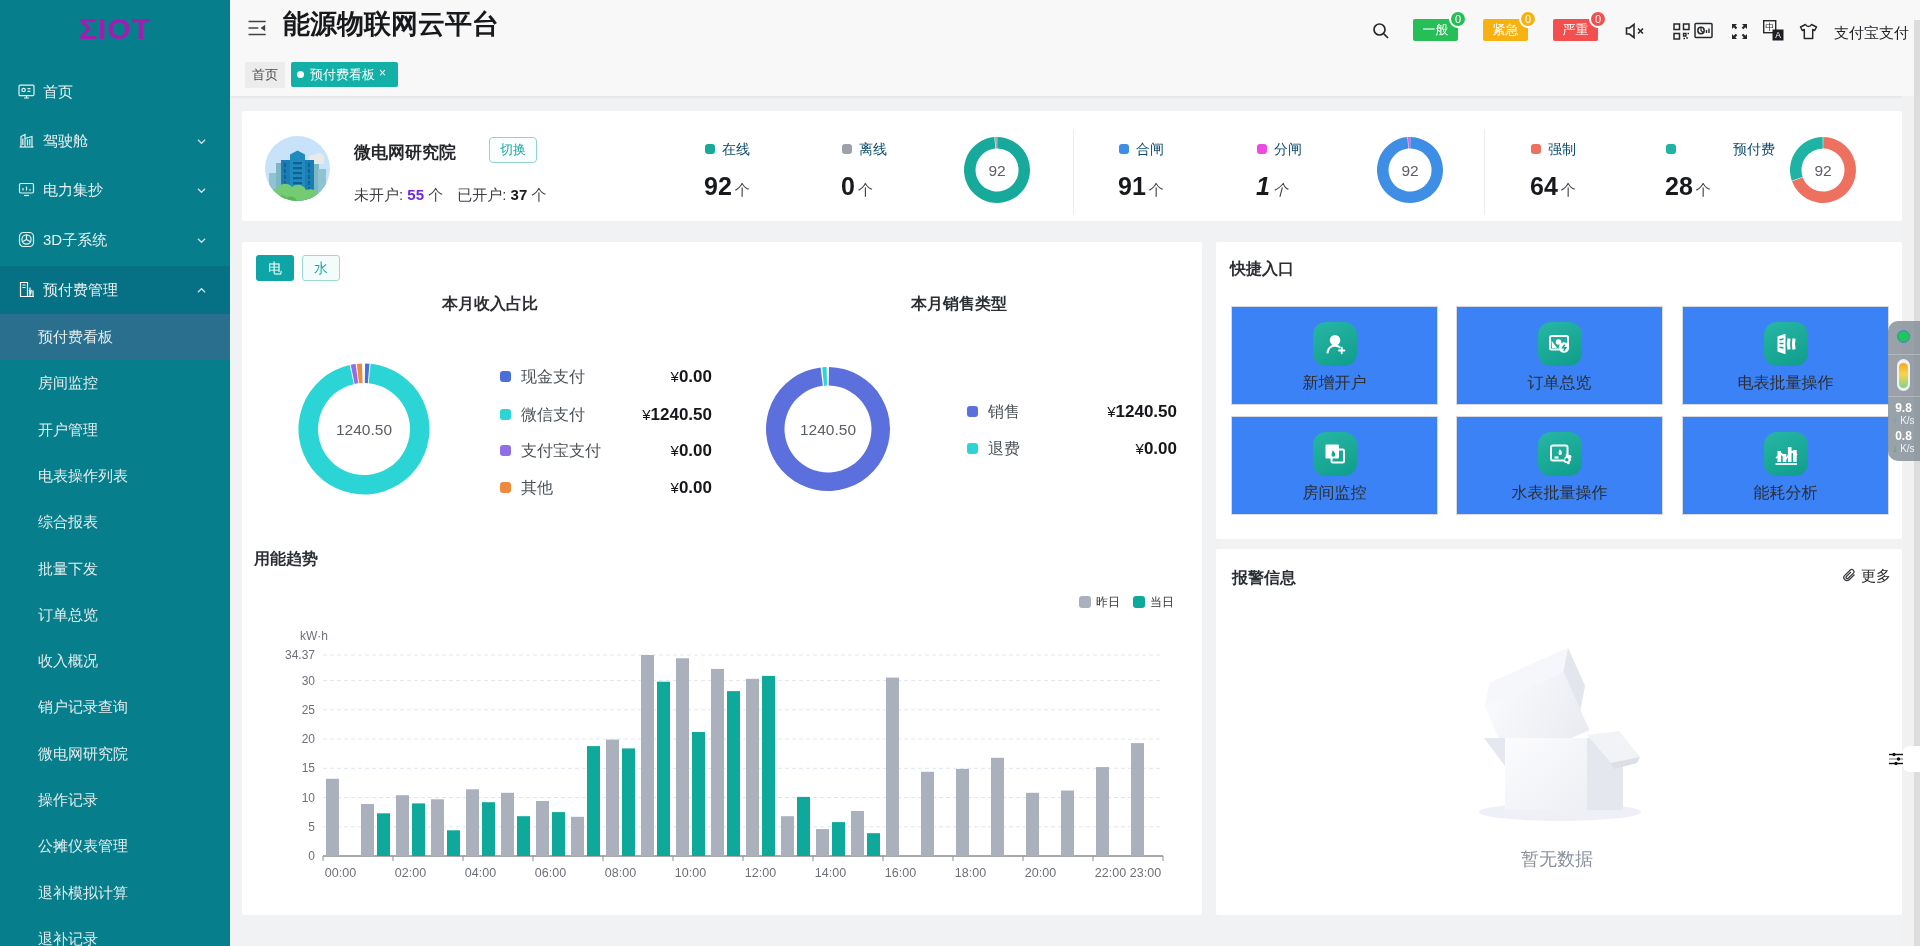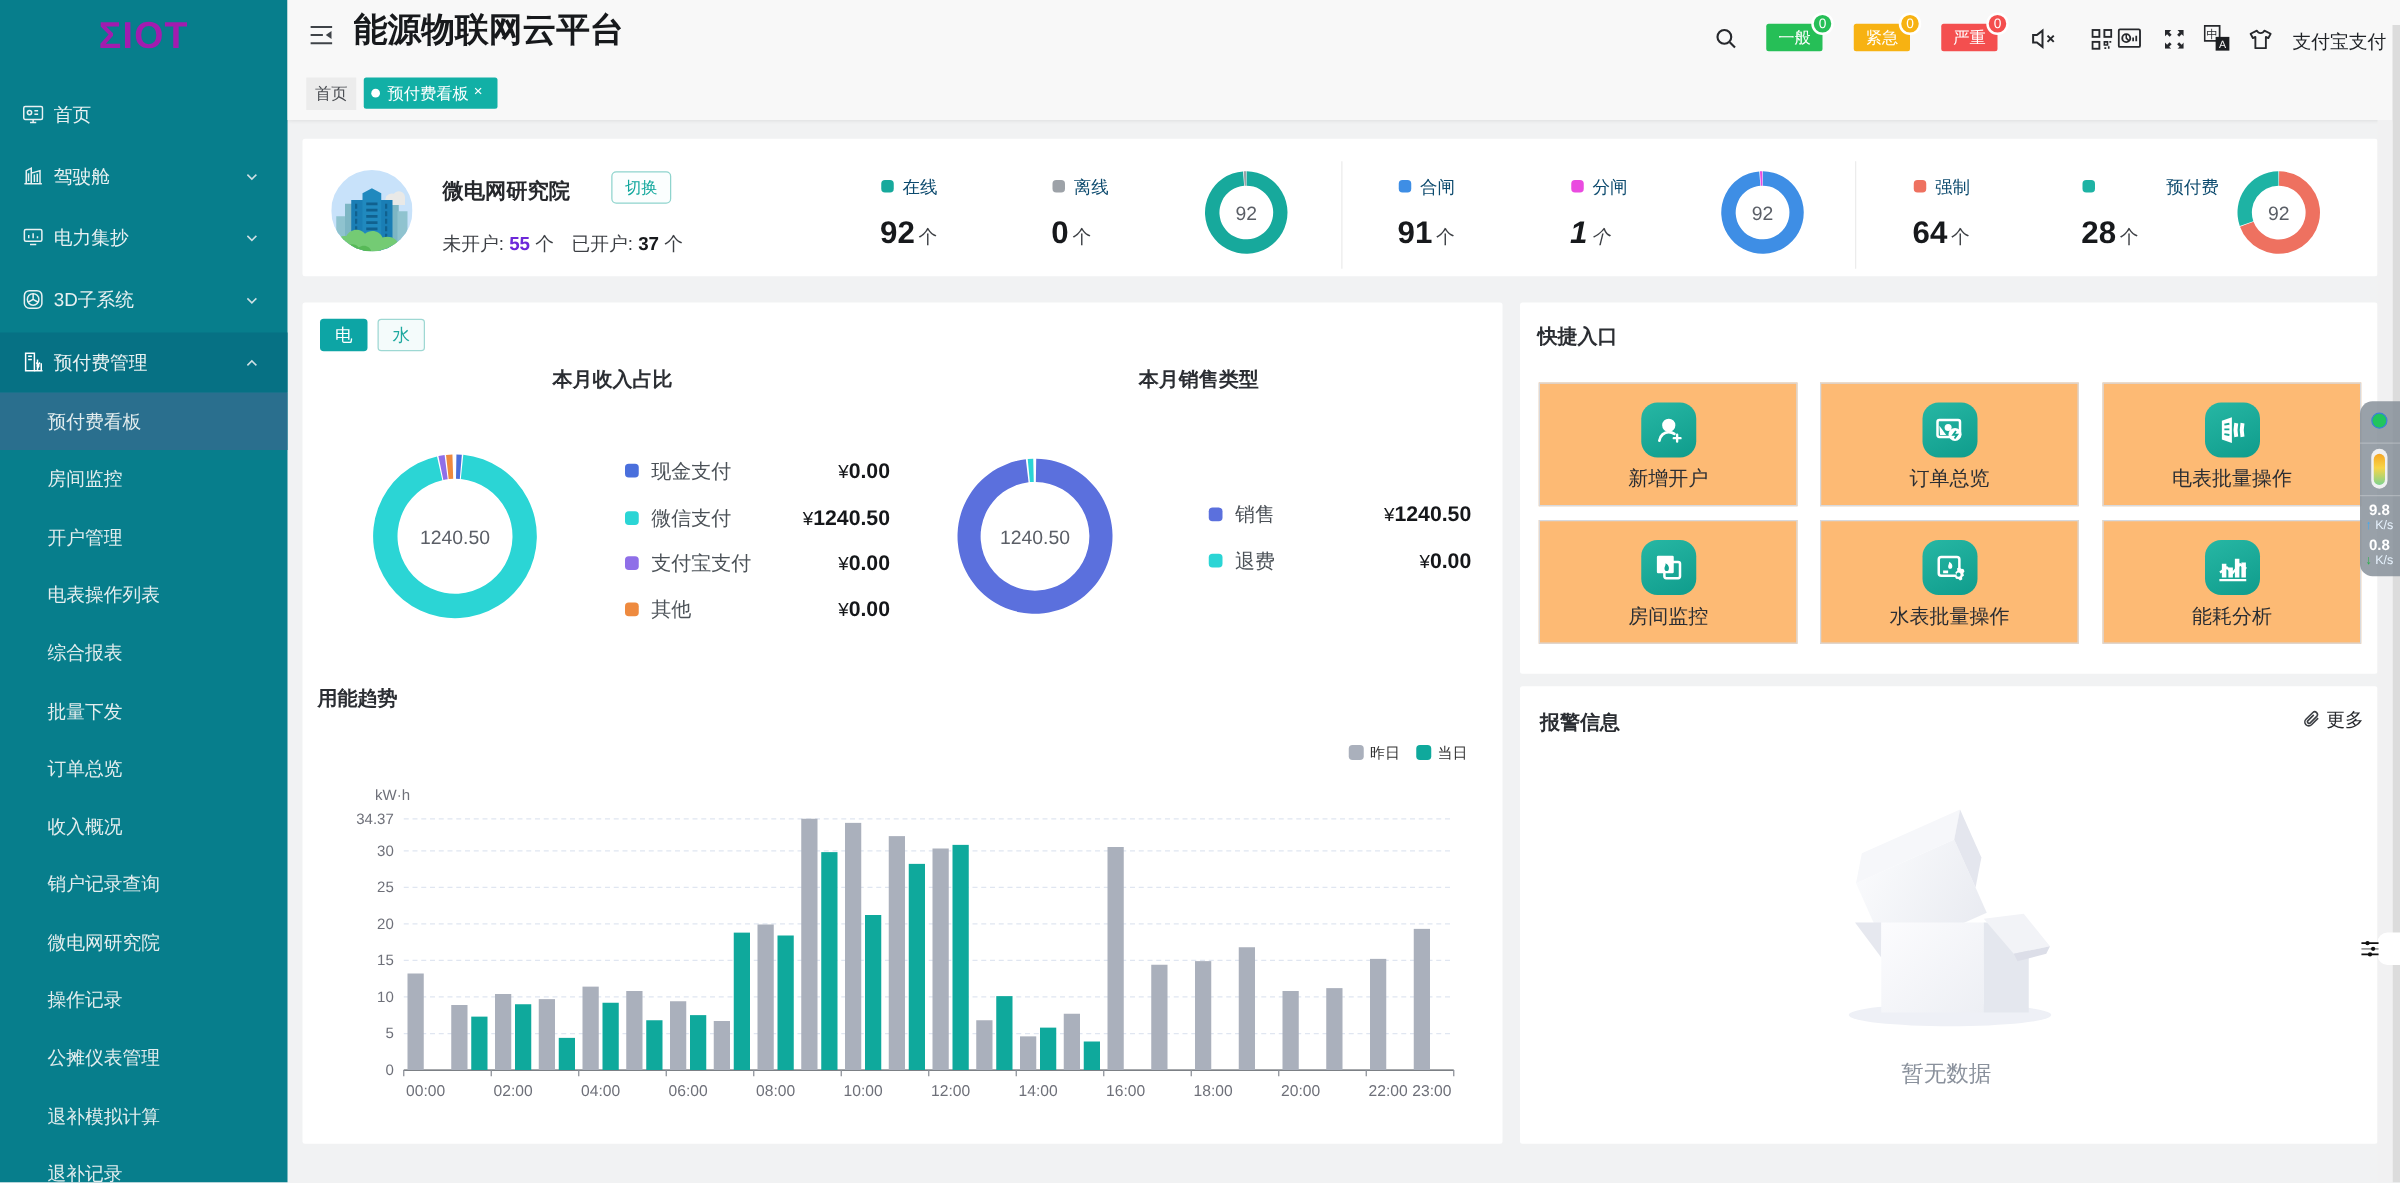--- a/index.html
+++ b/index.html
@@ -11,21 +11,21 @@
 .stat-num{position:absolute;font-size:25px;font-weight:700;color:#17191c;white-space:nowrap;}
 .stat-num span{font-size:15px;font-weight:400;color:#3c3f44;margin-left:3px;}
 .leg-dot{position:absolute;width:11px;height:11px;border-radius:3px;}
 .leg-txt{position:absolute;font-size:16px;color:#4c5258;}
 .leg-val{position:absolute;font-size:17px;font-weight:700;color:#15171a;text-align:right;white-space:nowrap;}
 .menu-item{position:absolute;left:0;width:230px;height:48px;color:#e9f1f2;font-size:15px;}
 .menu-item .txt{position:absolute;left:43px;top:15px;}
 .sub-item{position:absolute;left:0;width:230px;height:46px;color:#e3edee;font-size:15px;}
 .sub-item .txt{position:absolute;left:38px;top:14px;}
 .chev{position:absolute;right:24px;top:20px;width:9px;height:9px;}
-.qbox{position:absolute;border:1px solid #d7d9dd;background:#fdba74;width:207px;height:99px;font-family:Liberation Mono, monospace;}
+.qbox{position:absolute;border:1px solid #d7d9dd;background:#3b82f6;width:207px;height:99px;font-family:Liberation Mono, monospace;}
 .qicon{position:absolute;left:81px;top:15px;width:44px;height:44px;border-radius:13px;background:linear-gradient(155deg,#27b7a4,#0f9c8c);}
 .qlbl{position:absolute;left:0;top:66px;width:100%;text-align:center;font-size:16px;color:#2b2e33;}
 </style></head><body>
 
 <div class="abs" style="left:0;top:0;width:230px;height:946px;background:#077e8c;"></div>
 <div class="abs" style="left:0;top:12px;width:230px;height:42px;text-align:center;color:#a21caf;font-size:30px;font-weight:700;letter-spacing:1px;">ΣIOT</div>
 <div class="menu-item" style="top:68px;">
     <div class="abs" style="left:18px;top:15px;"><svg width="17" height="17" viewBox="0 0 17 17" fill="none" stroke="#e9f1f2" stroke-width="1.2">
         <rect x="1" y="2.2" width="15" height="10.4" rx="1.2"></rect>
         <path d="M6 15h5M8.5 12.8V15"></path>

